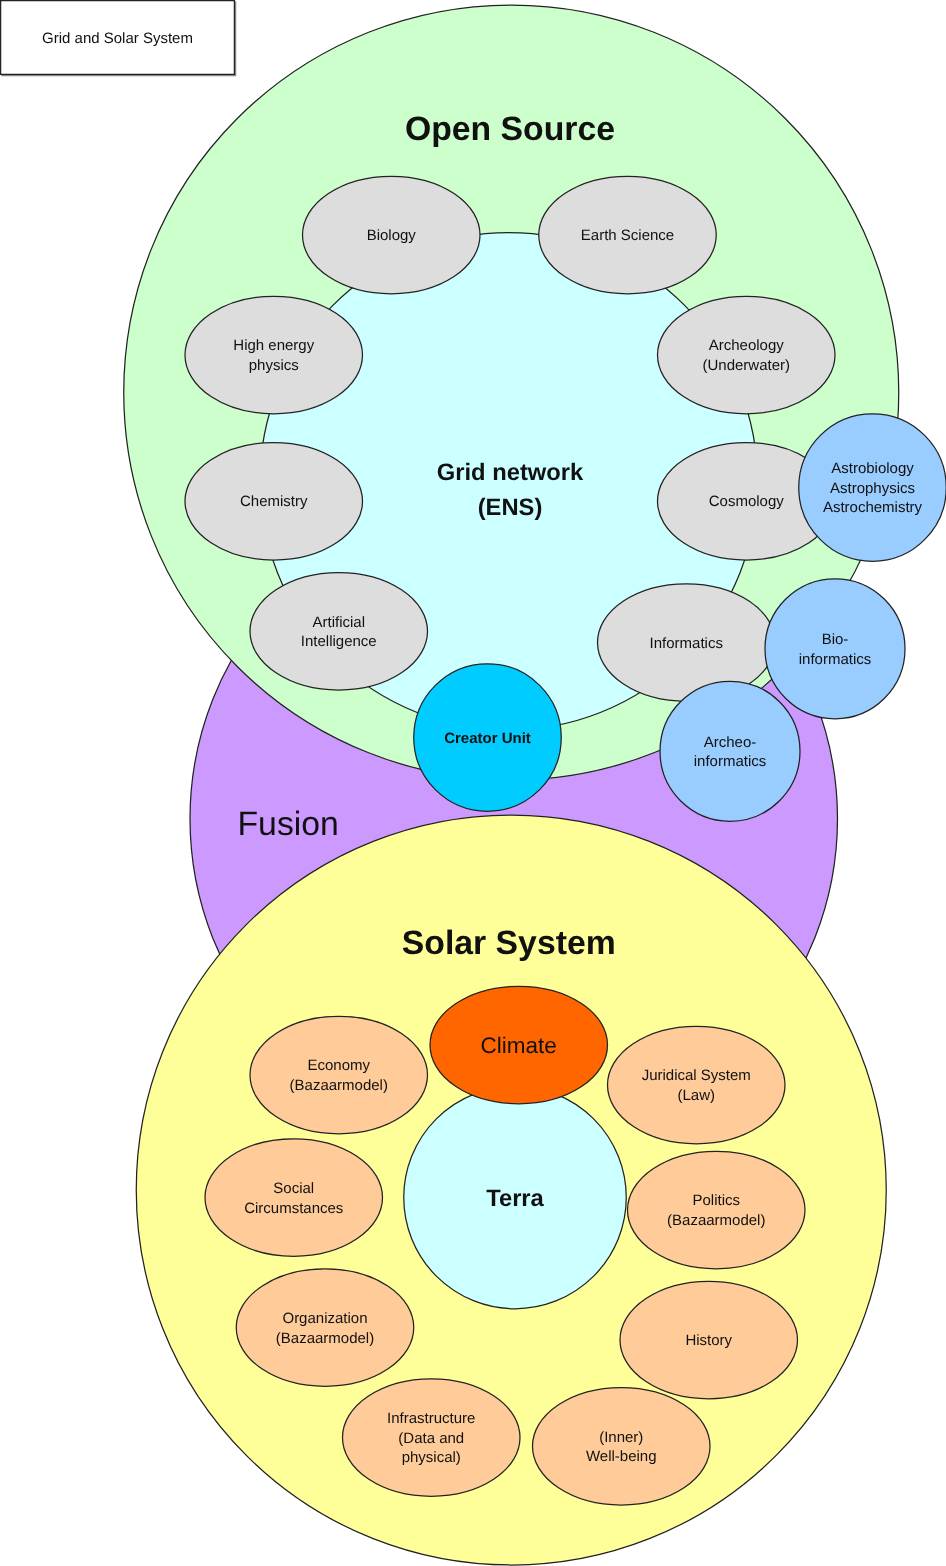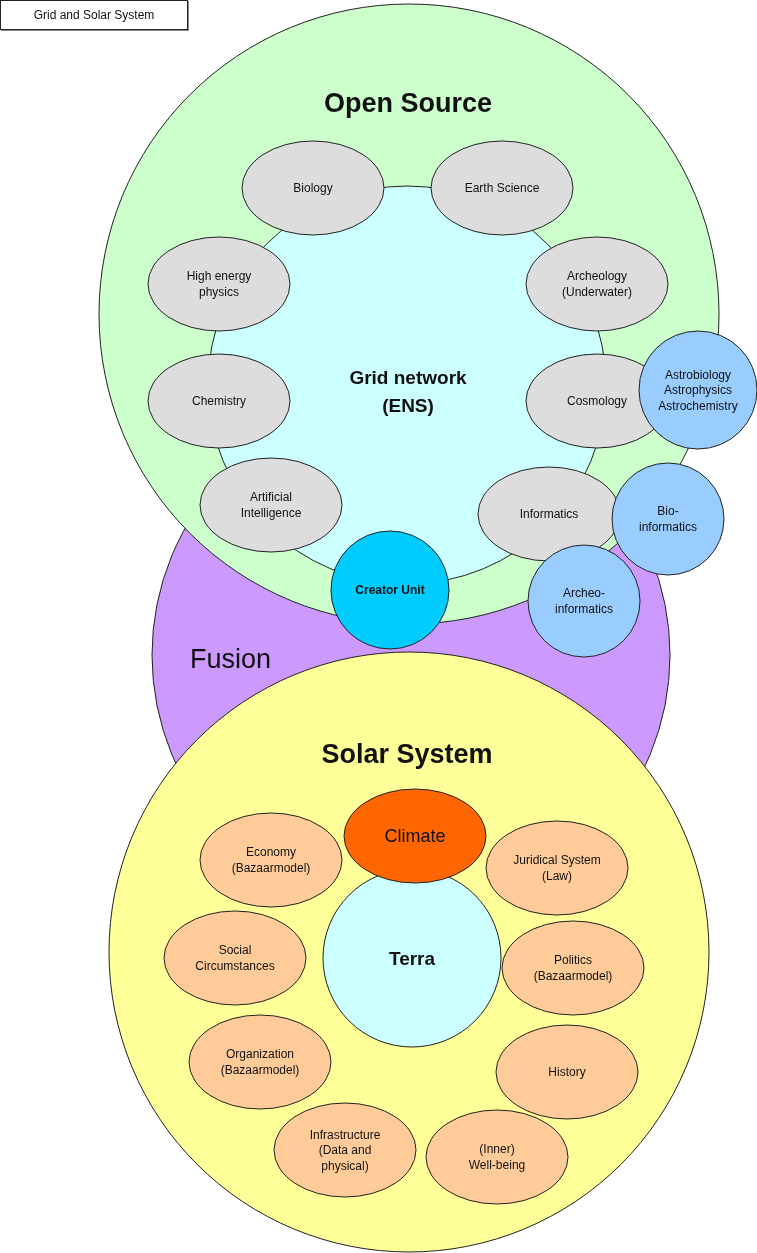--- a/index.html
+++ b/index.html
@@ -1,18 +1,18 @@
 <!DOCTYPE html>
 <html><head>
 <meta charset="utf-8">
 <style>
   html, body { margin: 0; padding: 0; background: #ffffff; }
   body { width: 757px; height: 1253px; position: relative; overflow: hidden;
          font-family: "Liberation Sans", sans-serif; }
-  #title-box { position: absolute; left: 0; top: 0; width: 188px; height: 30px;
+  #title-box { position: absolute; left: 0; top: 0; width: 188px; height: 60px;
                border: 1px solid #222; box-shadow: 1px 1px 0 #888; background: #fff;
                display: flex; align-items: center; justify-content: center;
                font-size: 12px; color: #111; box-sizing: border-box; }
   svg { position: absolute; left: 0; top: 0; }
   svg text { font-family: "Liberation Sans", sans-serif; fill: #111; }
 </style>
 </head>
 <body>
 
 <div id="title-box">

